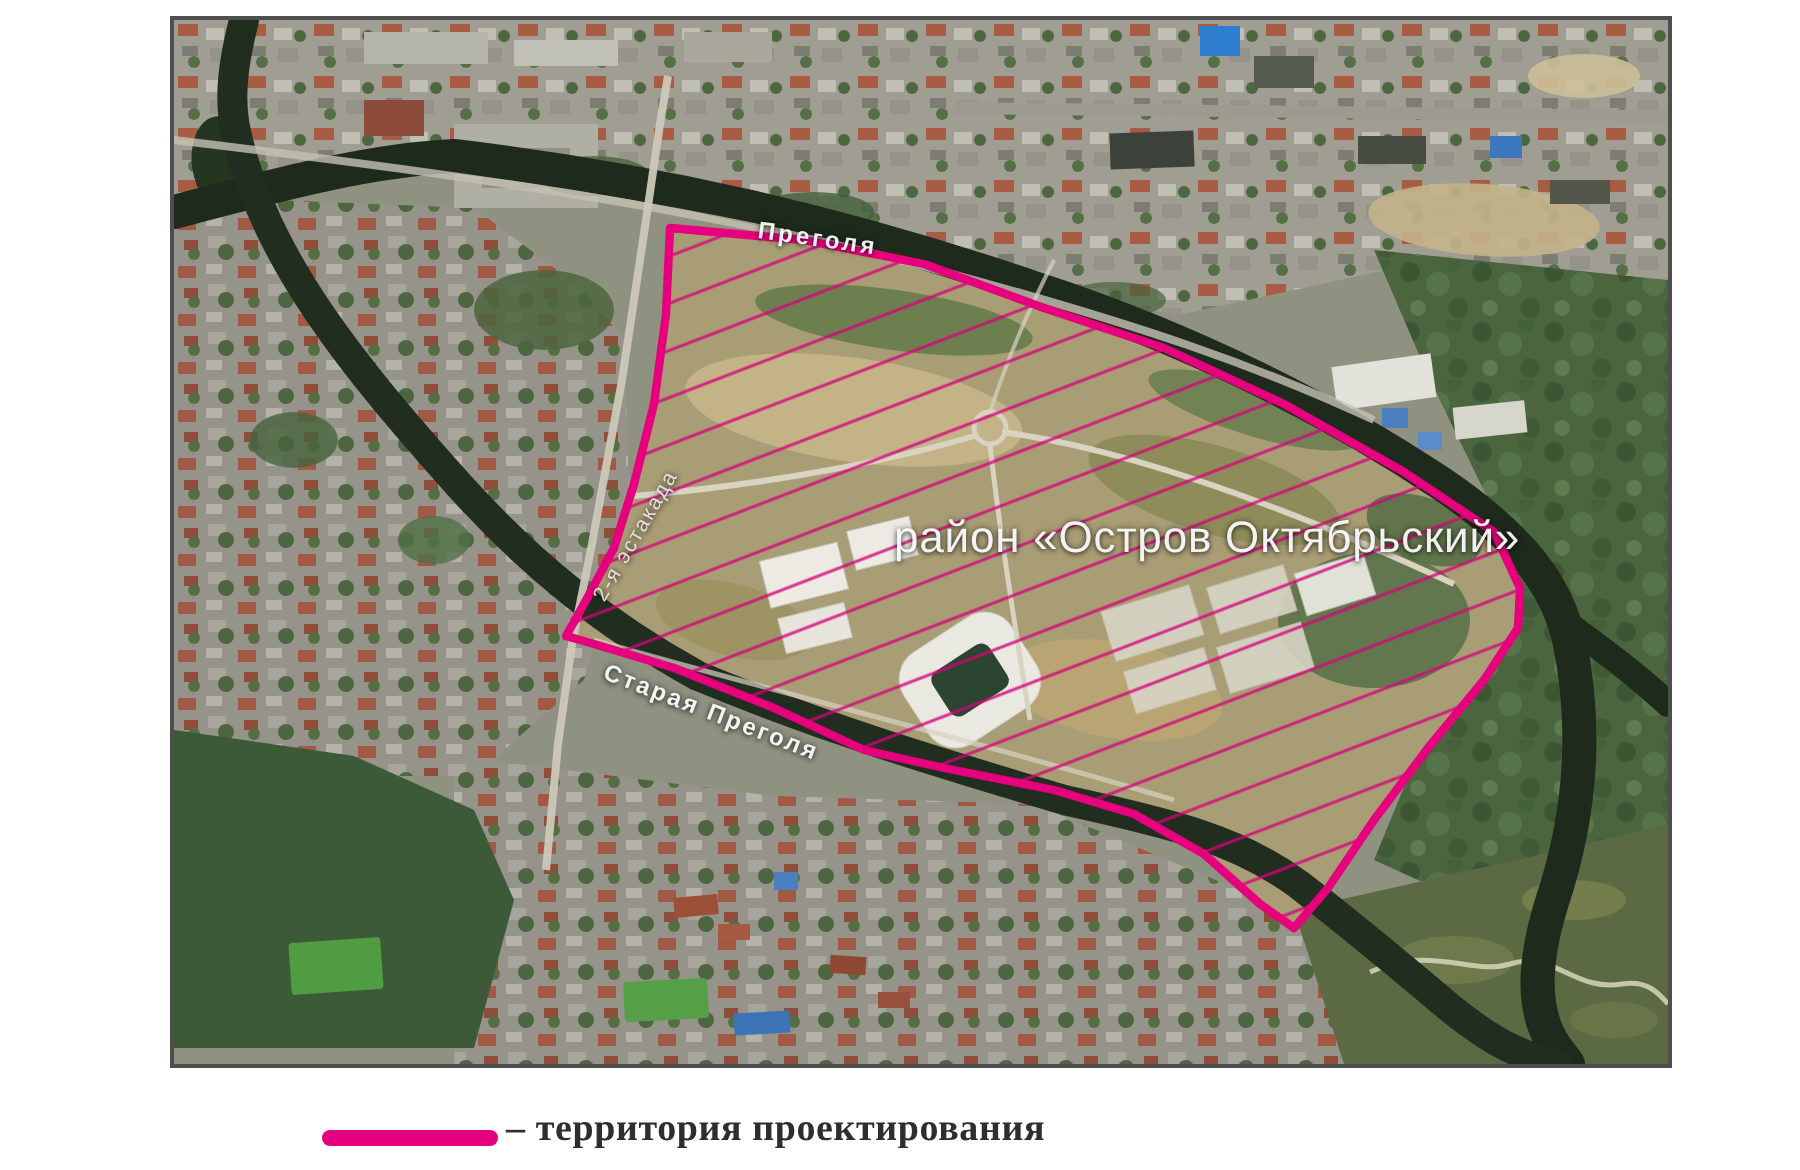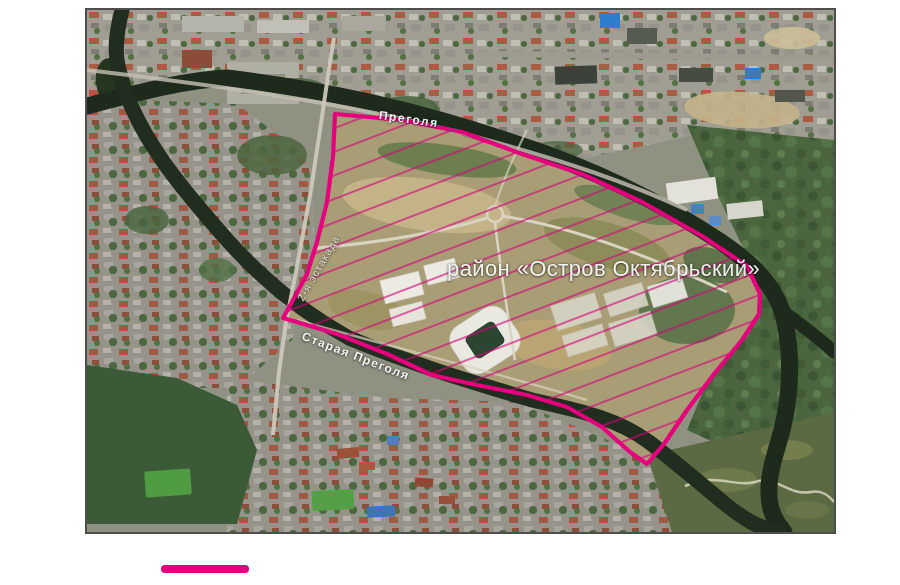--- a/index.html
+++ b/index.html
@@ -170,15 +170,16 @@
     </svg>
 
     <div class="map-label lbl-area" style="left:328px;top:246px;">район «Остров Октябрьский»</div>
     <div class="map-label lbl-river-top" style="left:293px;top:98px;">Преголя</div>
     <div class="map-label lbl-river-bottom" style="left:218px;top:319px;">Старая Преголя</div>
     <div class="map-label lbl-bridge" style="left:231px;top:258px;">2-я эстакада</div>
   </div>
 
   <div class="legend">
     <div class="legend-swatch" style="background-color: rgb(226, 0, 127);"></div>
+    <div class="legend-label">– территория проектирования</div>
   </div>
 
 </div>
 
 </body></html>

